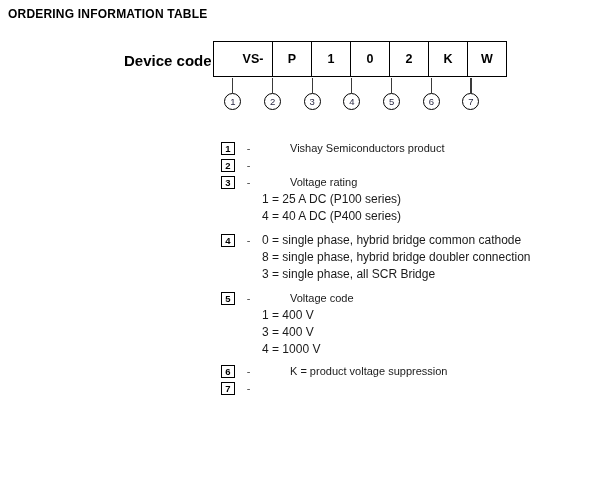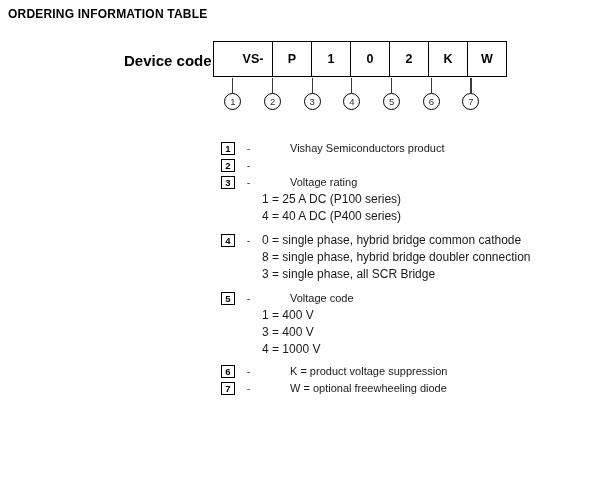--- a/index.html
+++ b/index.html
@@ -272,18 +272,15 @@
     <div class="legend-box">6</div>
     <div class="legend-dash">-</div>
     <div class="legend-body">
       <div class="legend-heading">K = product voltage suppression</div>
     </div>
   </div>
 
   <div class="legend-row">
     <div class="legend-box">7</div>
     <div class="legend-dash">-</div>
-    <div class="legend-body">
-      <div class="legend-heading">W = optional freewheeling diode</div>
-    </div>
   </div>
 
 </div>
 
 </body></html>

